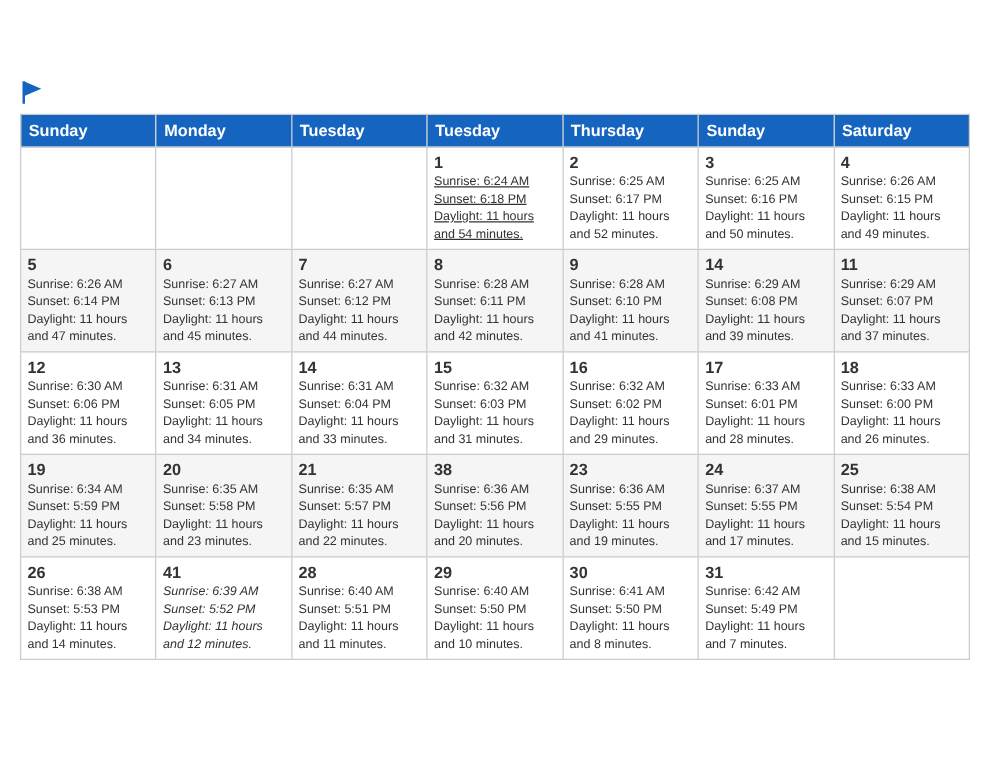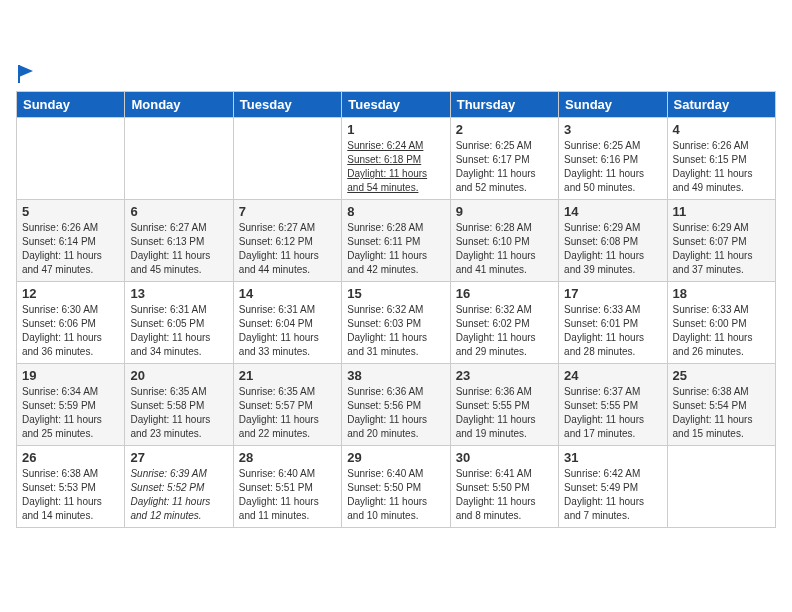--- a/index.html
+++ b/index.html
@@ -316,21 +316,21 @@
         </tr>
         <tr>
           <td>
             <div class="day-number">26</div>
             <div class="day-info" style="white-space: pre-line;">Sunrise: 6:38 AM
 Sunset: 5:53 PM
 Daylight: 11 hours
 and 14 minutes.</div>
           </td>
           <td>
-            <div class="day-number">27</div>
+            <div class="day-number">41</div>
             <div class="day-info" style="white-space: pre-line; font-style: italic;">Sunrise: 6:39 AM
 Sunset: 5:52 PM
 Daylight: 11 hours
 and 12 minutes.</div>
           </td>
           <td>
             <div class="day-number">28</div>
             <div class="day-info" style="white-space: pre-line;">Sunrise: 6:40 AM
 Sunset: 5:51 PM
 Daylight: 11 hours

